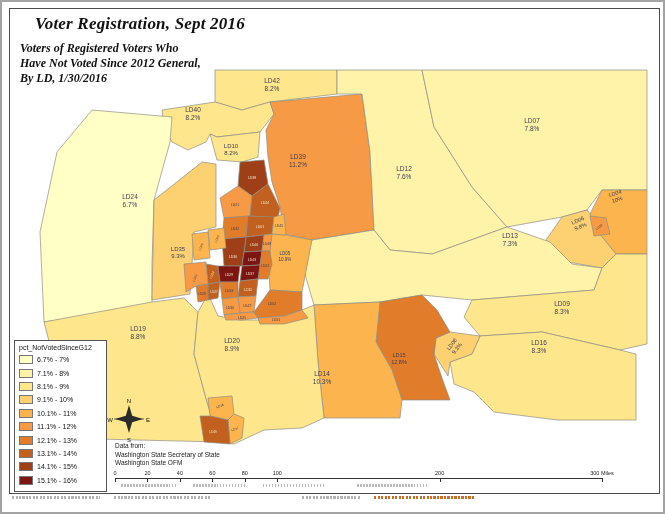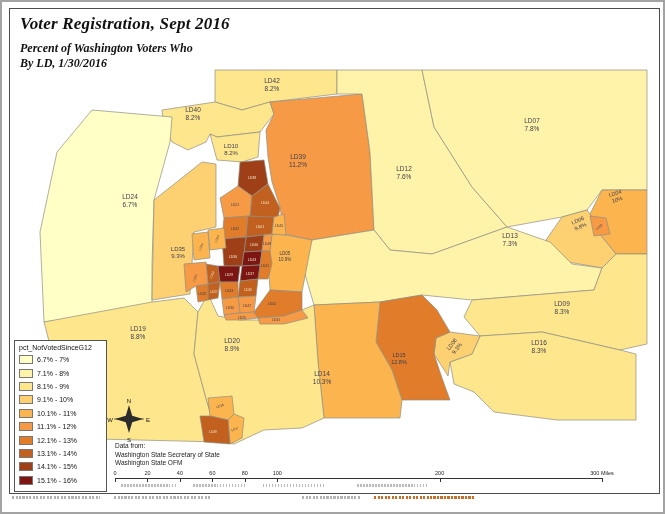--- a/index.html
+++ b/index.html
@@ -5,21 +5,21 @@
   html,body{margin:0;padding:0;background:#e8e8e8;}
   #page{position:relative;width:665px;height:514px;background:#ffffff;
         border:2px solid #a3a3a3;box-sizing:border-box;overflow:hidden;
         font-family:"Liberation Sans",sans-serif;}
   #frame{position:absolute;left:7px;top:6px;width:649px;height:484px;
          border:1px solid #4c4c4c;background:#ffffff;}
   #map-svg{position:absolute;left:0;top:0;}
   
   #title-block{position:absolute;left:18px;top:12px;width:240px;}
   #main-title{font-family:"Liberation Serif",serif;font-style:italic;font-weight:bold;
-              font-size:17px;color:#111;letter-spacing:.2px;}
+              font-size:17px;color:#111;letter-spacing:.2px;text-align:center;}
   .subtitle-line{font-family:"Liberation Serif",serif;font-style:italic;font-weight:bold;
                  font-size:12px;color:#111;line-height:15px;}
   
   #legend{position:absolute;left:12px;top:338px;width:93px;height:152px;
           background:#ffffff;border:1px solid #555;box-sizing:border-box;
           padding:3px 0 0 4px;}
   #legend-title{font-size:7px;color:#111;margin-bottom:2px;}
   .legend-row{display:flex;align-items:center;height:13.4px;}
   .legend-swatch{width:14px;height:9px;border:1px solid #777;box-sizing:border-box;flex:none;}
   .legend-label{font-size:7px;color:#111;margin-left:4px;white-space:nowrap;}
@@ -152,21 +152,22 @@
       <text x="127" y="401" text-anchor="middle" font-size="6" fill="#111">N</text>
       <text x="127" y="440" text-anchor="middle" font-size="6" fill="#111">S</text>
       <text x="108" y="419.5" text-anchor="middle" font-size="6" fill="#111">W</text>
       <text x="146" y="419.5" text-anchor="middle" font-size="6" fill="#111">E</text>
     </g>
   </svg>
 
   <div id="title-block">
     <div id="main-title">Voter Registration, Sept 2016</div>
     <div style="height:7px"></div>
-    <div class="subtitle-line">Percent of Washington Voters Who</div>
+    <div class="subtitle-line">Voters of Registered Voters Who</div>
+    <div class="subtitle-line">Have Not Voted Since 2012 General,</div>
     <div class="subtitle-line">By LD, 1/30/2016</div>
   </div>
 
   <div id="legend">
     <div id="legend-title">pct_NotVotedSinceG12</div>
     <div id="legend-rows">
         <div class="legend-row">
           <div class="legend-swatch" style="background: rgb(255, 255, 198);"></div>
           <div class="legend-label">6.7% - 7%</div>
         </div>

